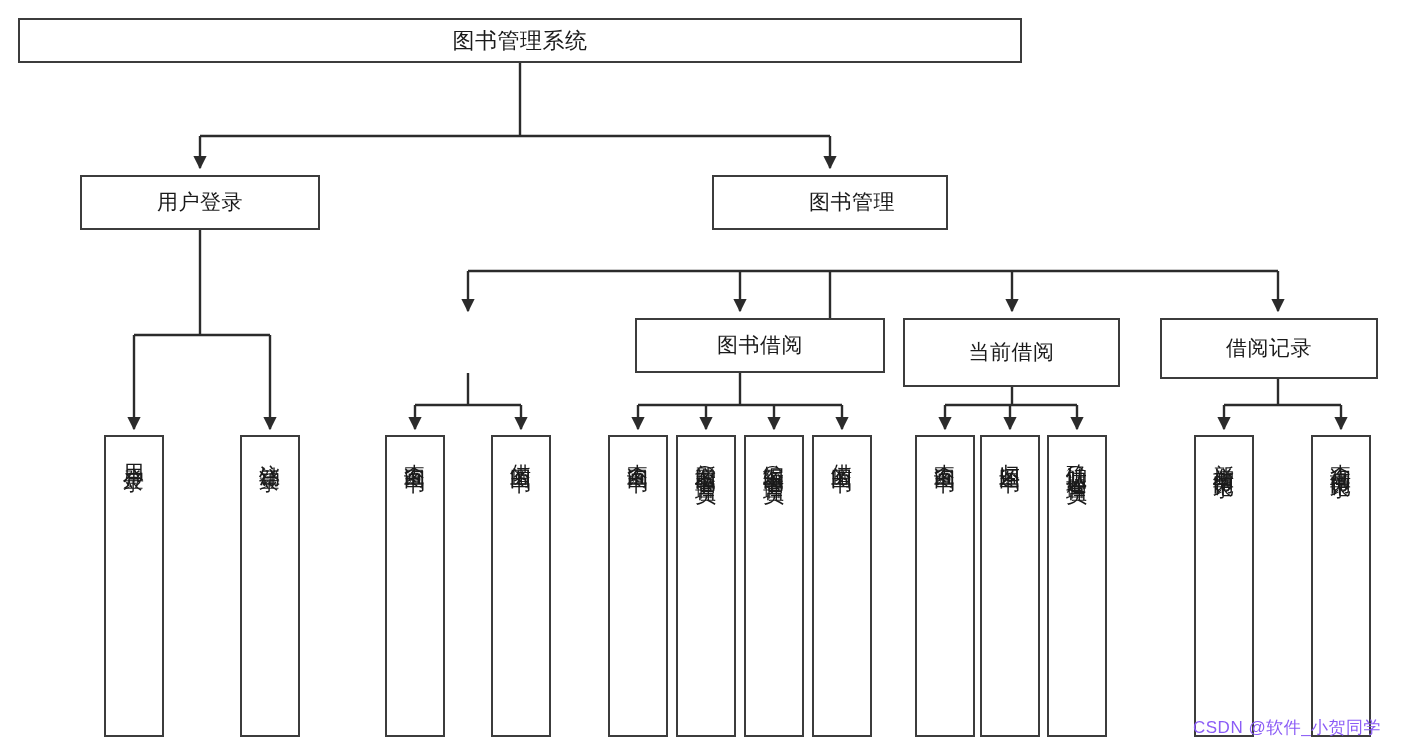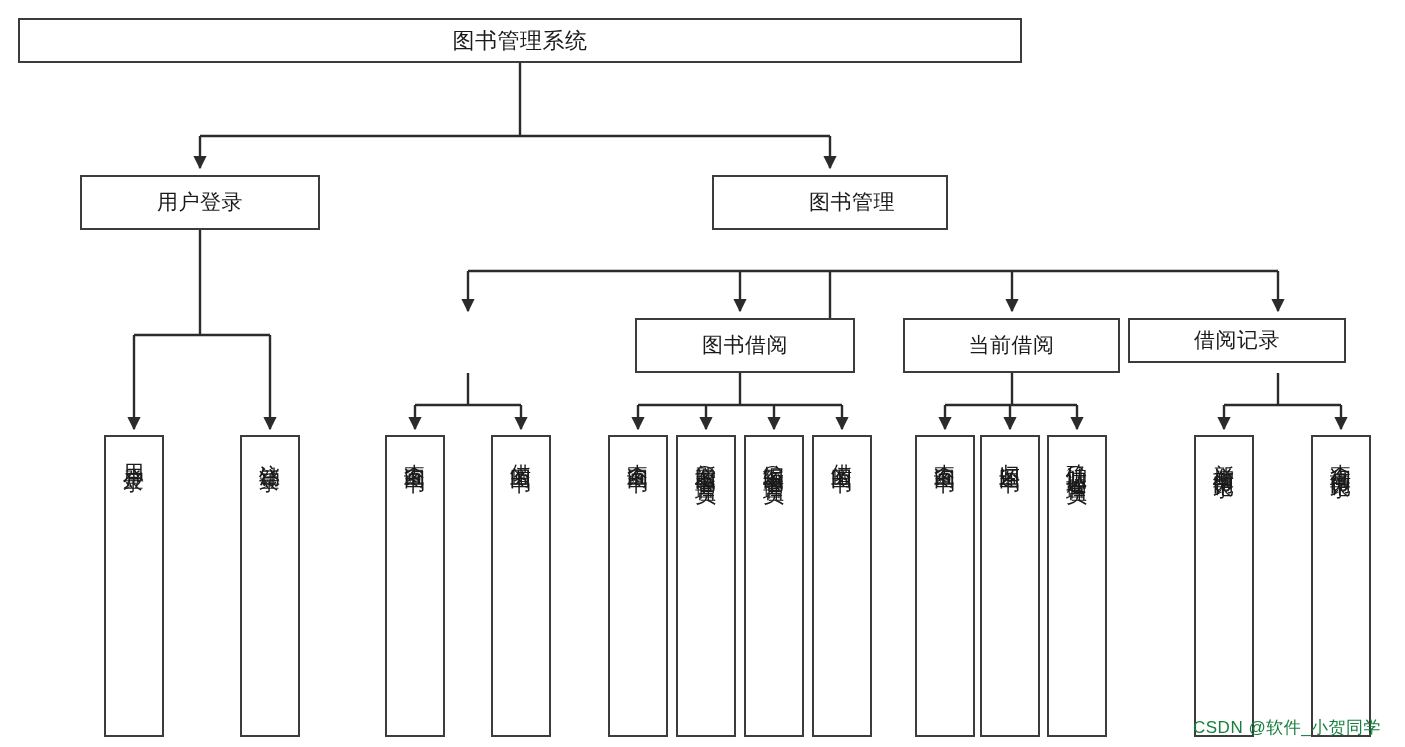--- a/index.html
+++ b/index.html
@@ -60,21 +60,21 @@
     writing-mode: vertical-rl;
     text-orientation: upright;
     font-size: 21px;
     letter-spacing: 3px;
     line-height: 1;
     white-space: nowrap;
   }
   .watermark {
     position: absolute;
     font-size: 17px;
-    color: #15803d;
+    color: #8b5cf6;
     letter-spacing: 0.5px;
     white-space: nowrap;
     user-select: none;
   }
 </style>
 </head>
 <body>
 
 <div id="canvas">
 
@@ -132,27 +132,27 @@
     <span class="lbl">图书管理系统</span>
   </div>
 
   <div class="node h" style="left:80px; top:175px; width:240px; height:55px;">
     <span class="lbl">用户登录</span>
   </div>
   <div class="node h" style="left:712px; top:175px; width:236px; height:55px;padding-left:44px;">
     <span class="lbl">图书管理</span>
   </div>
 
-  <div class="node h" style="left:635px; top:318px; width:220px; height:55px;">
+  <div class="node h" style="left:635px; top:318px; width:250px; height:55px;">
     <span class="lbl">图书借阅</span>
   </div>
-  <div class="node h" style="left:903px; top:318px; width:217px; height:55px;">
+  <div class="node h" style="left:903px; top:318px; width:217px; height:69px;">
     <span class="lbl">当前借阅</span>
   </div>
-  <div class="node h" style="left:1128px; top:318px; width:218px; height:45px;">
+  <div class="node h" style="left:1160px; top:318px; width:218px; height:61px;">
     <span class="lbl">借阅记录</span>
   </div>
 
   <div class="node v" style="left:104px; top:435px; width:60px; height:302px;">
     <span class="lbl">用户登录</span>
   </div>
   <div class="node v" style="left:240px; top:435px; width:60px; height:302px;">
     <span class="lbl">注销登录</span>
   </div>
 

